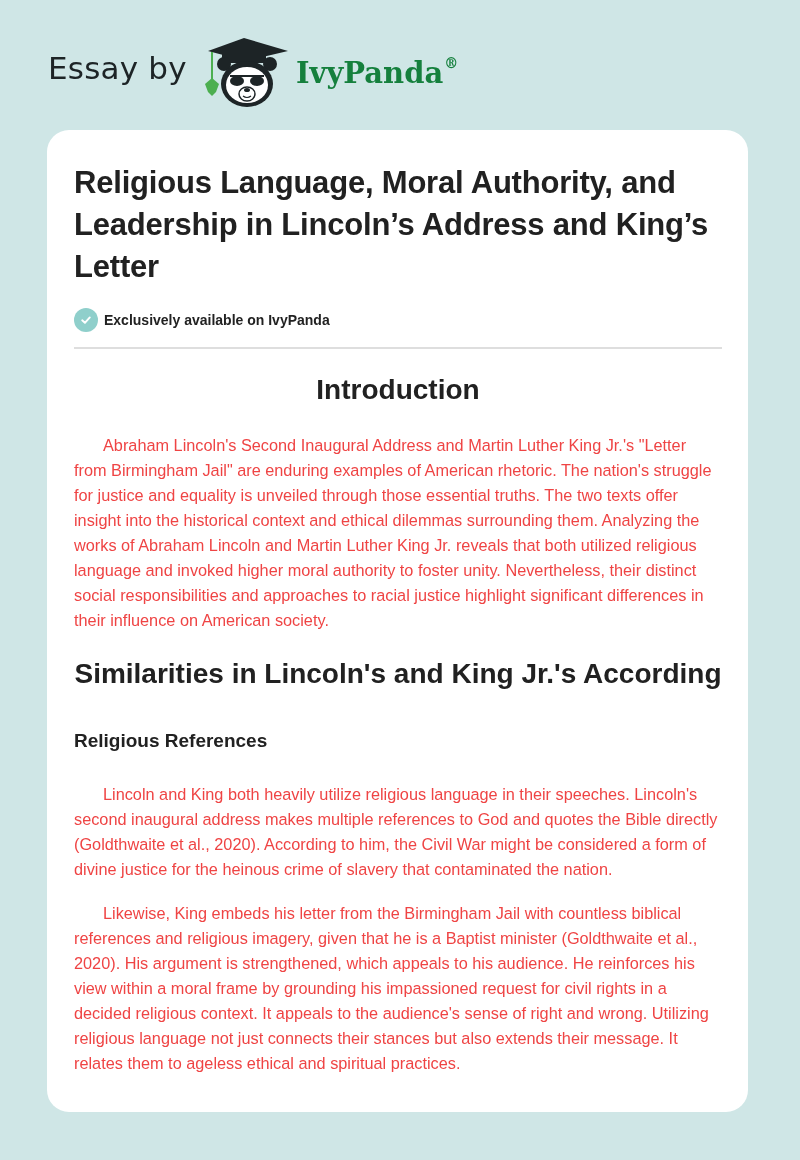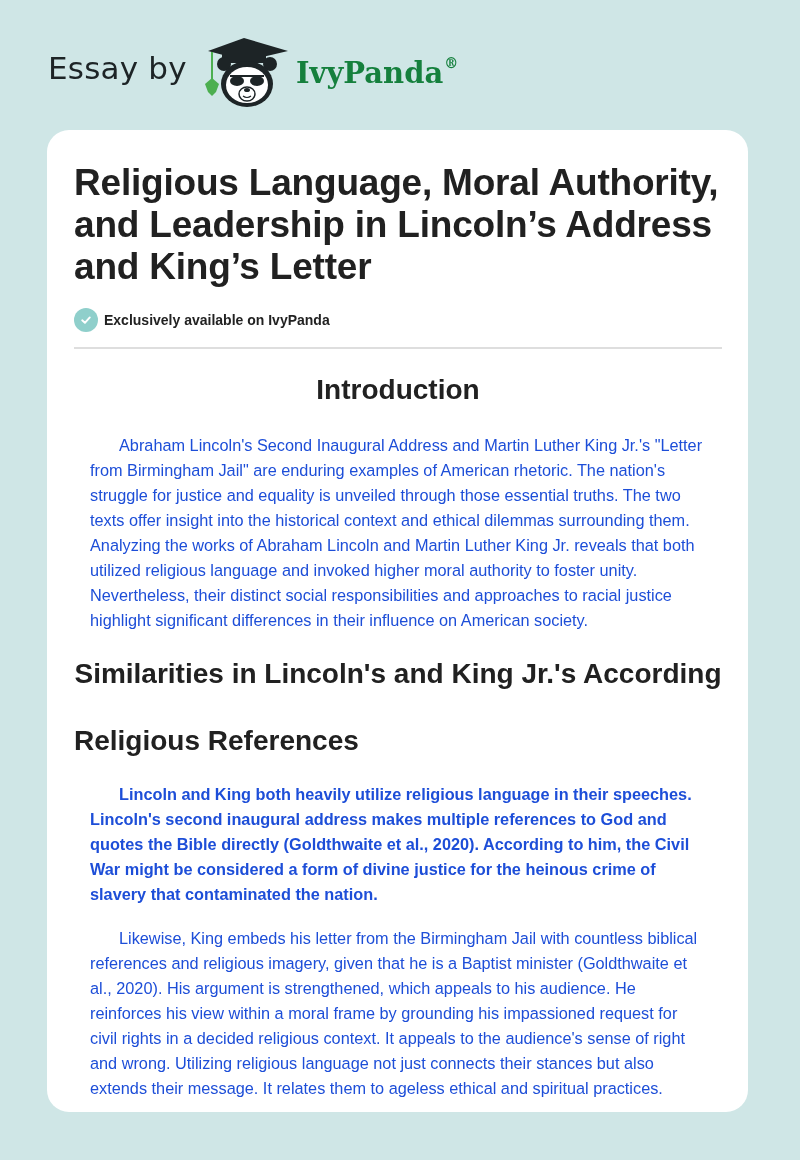--- a/index.html
+++ b/index.html
@@ -60,21 +60,21 @@
       top: 130px;
       width: 701px;
       height: 982px;
       background: #ffffff;
       border-radius: 22px;
       box-sizing: border-box;
       padding: 0 26px 0 27px;
     }
     .title {
       margin: 32px 0 0 0;
-      font-size: 37px;
+      font-size: 31px;
       line-height: 42px;
       font-weight: bold;
       color: #212121;
       letter-spacing: -0.2px;
     }
     .badge {
       display: flex;
       align-items: center;
       margin-top: 18px;
       height: 28px;
@@ -103,37 +103,37 @@
     h2 {
       margin: 0;
       font-size: 28px;
       line-height: 42px;
       font-weight: bold;
       color: #212121;
       text-align: center;
     }
     h3 {
       margin: 0;
-      font-size: 28px;
+      font-size: 19px;
       line-height: 36px;
       font-weight: bold;
       color: #212121;
     }
     p {
-      margin: 16px;
+      margin: 0;
       font-size: 16.3px;
       line-height: 25px;
-      color: #1d4ed8;
+      color: #ef4444;
       text-indent: 29px;
     }
     .h-intro { margin-top: 20px; }
     .p-intro { margin-top: 22px; }
     .h-sim { margin-top: 20px; }
     .h-rel { margin-top: 28px; }
-    .p-rel1 { margin-top: 23px; font-weight: bold; }
+    .p-rel1 { margin-top: 23px; }
     .p-rel2 { margin-top: 19px; }
   </style>
 </head>
 <body>
 
 <div class="header">
   <span class="brand-prefix">Essay by</span>
   <svg class="logo-icon" viewBox="0 0 92 76" xmlns="http://www.w3.org/2000/svg">
 
     <polygon points="8,17 44,4 88,17 46,27" fill="#1d2426"></polygon>

